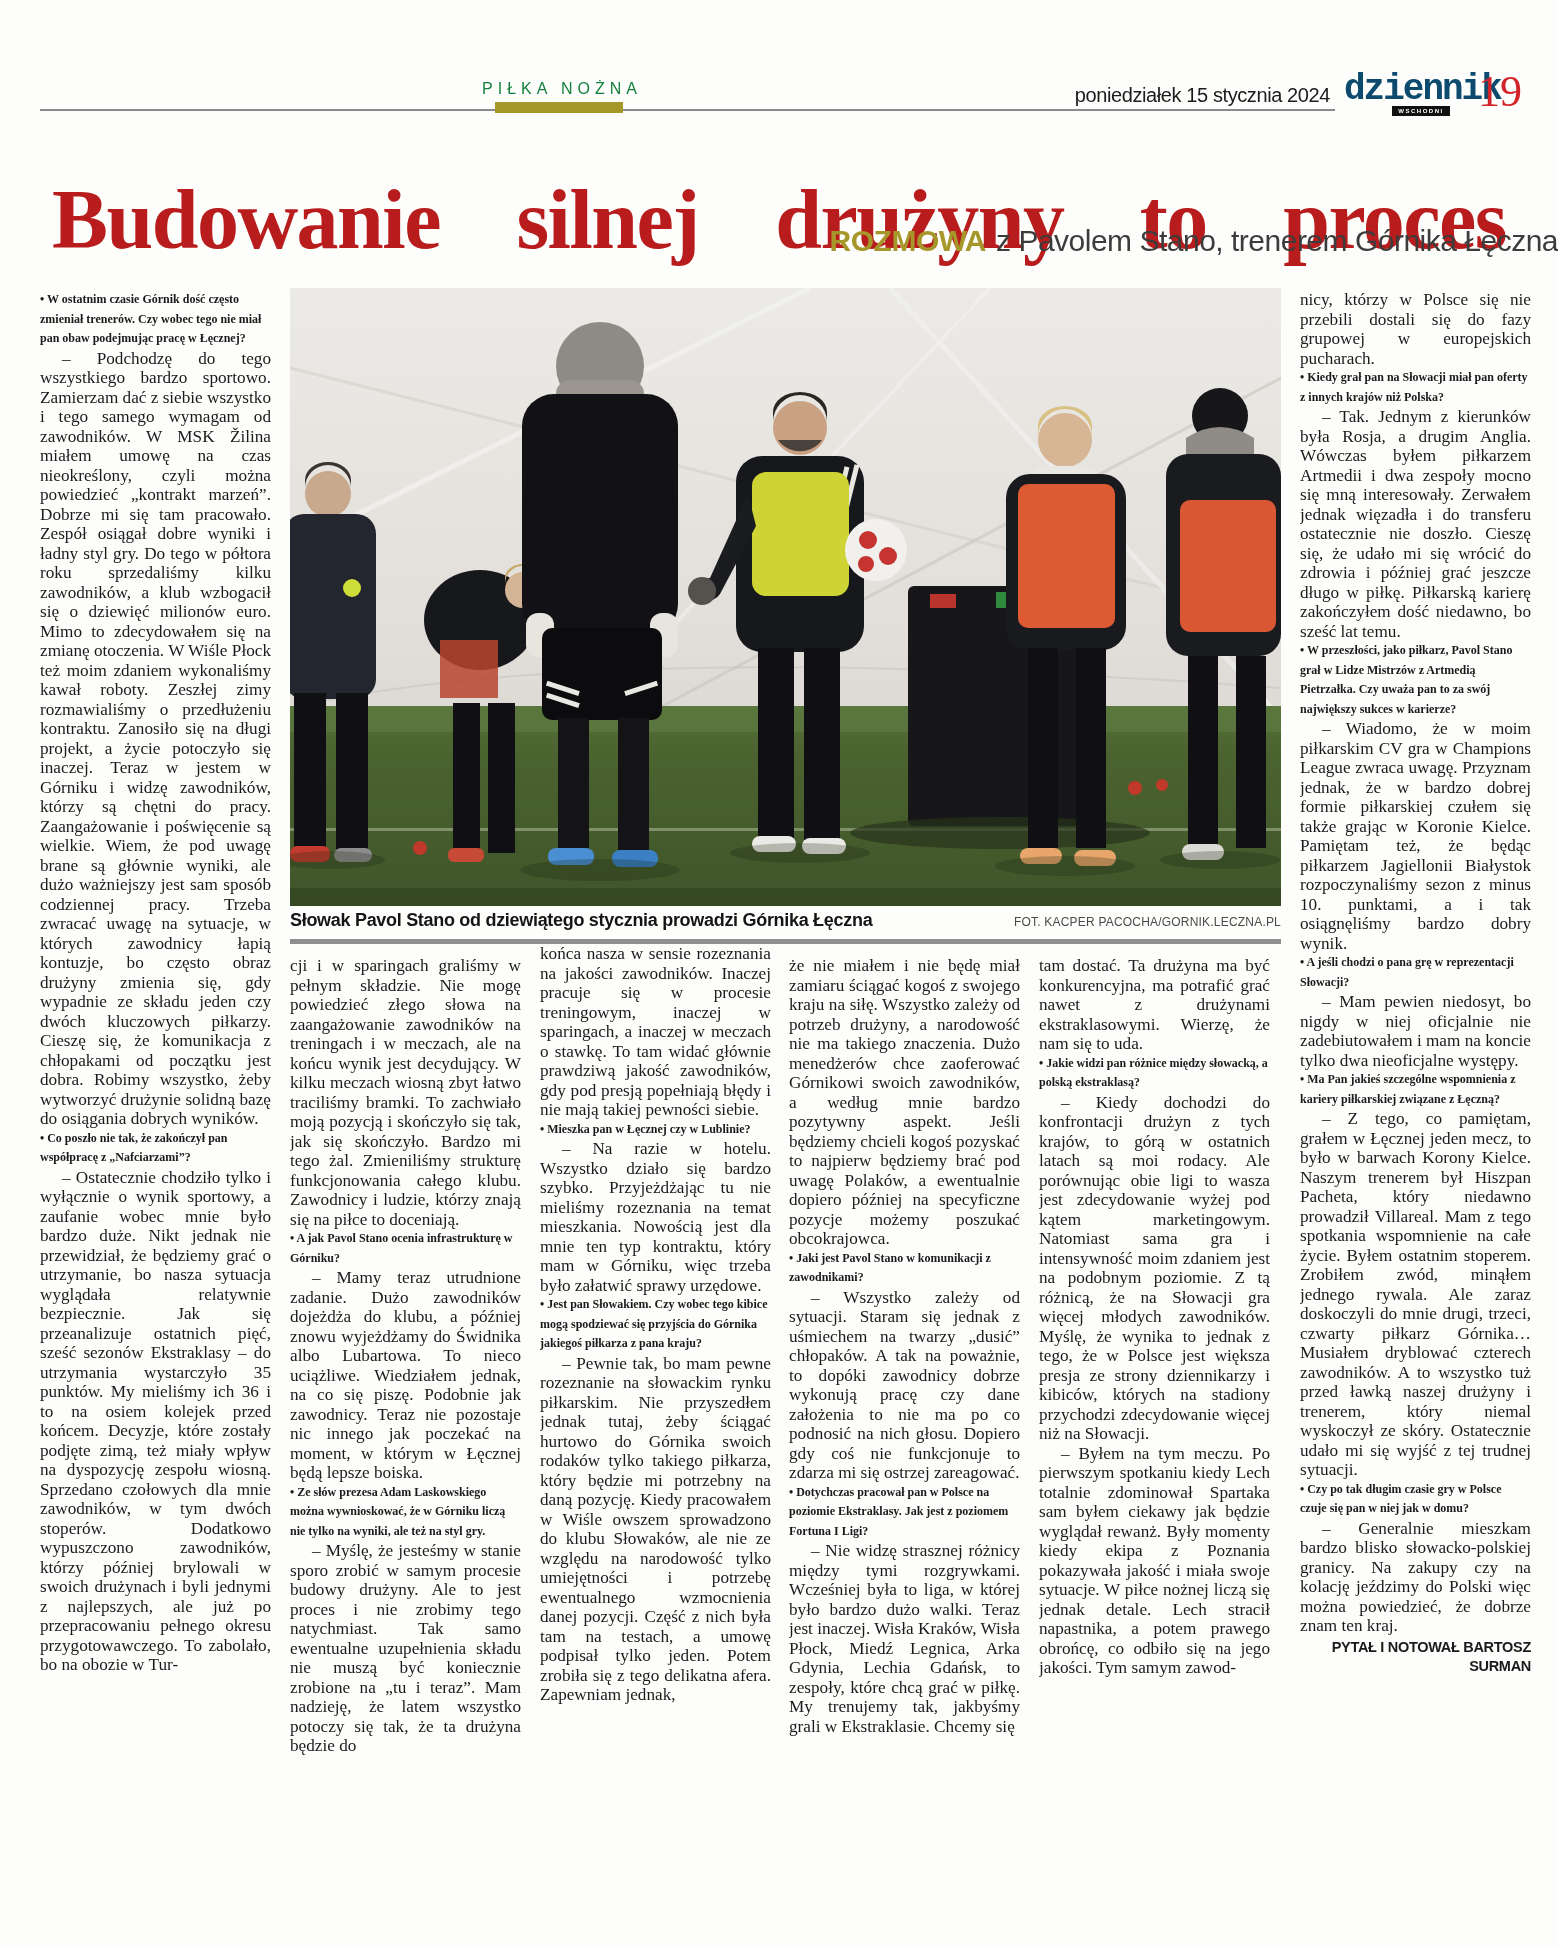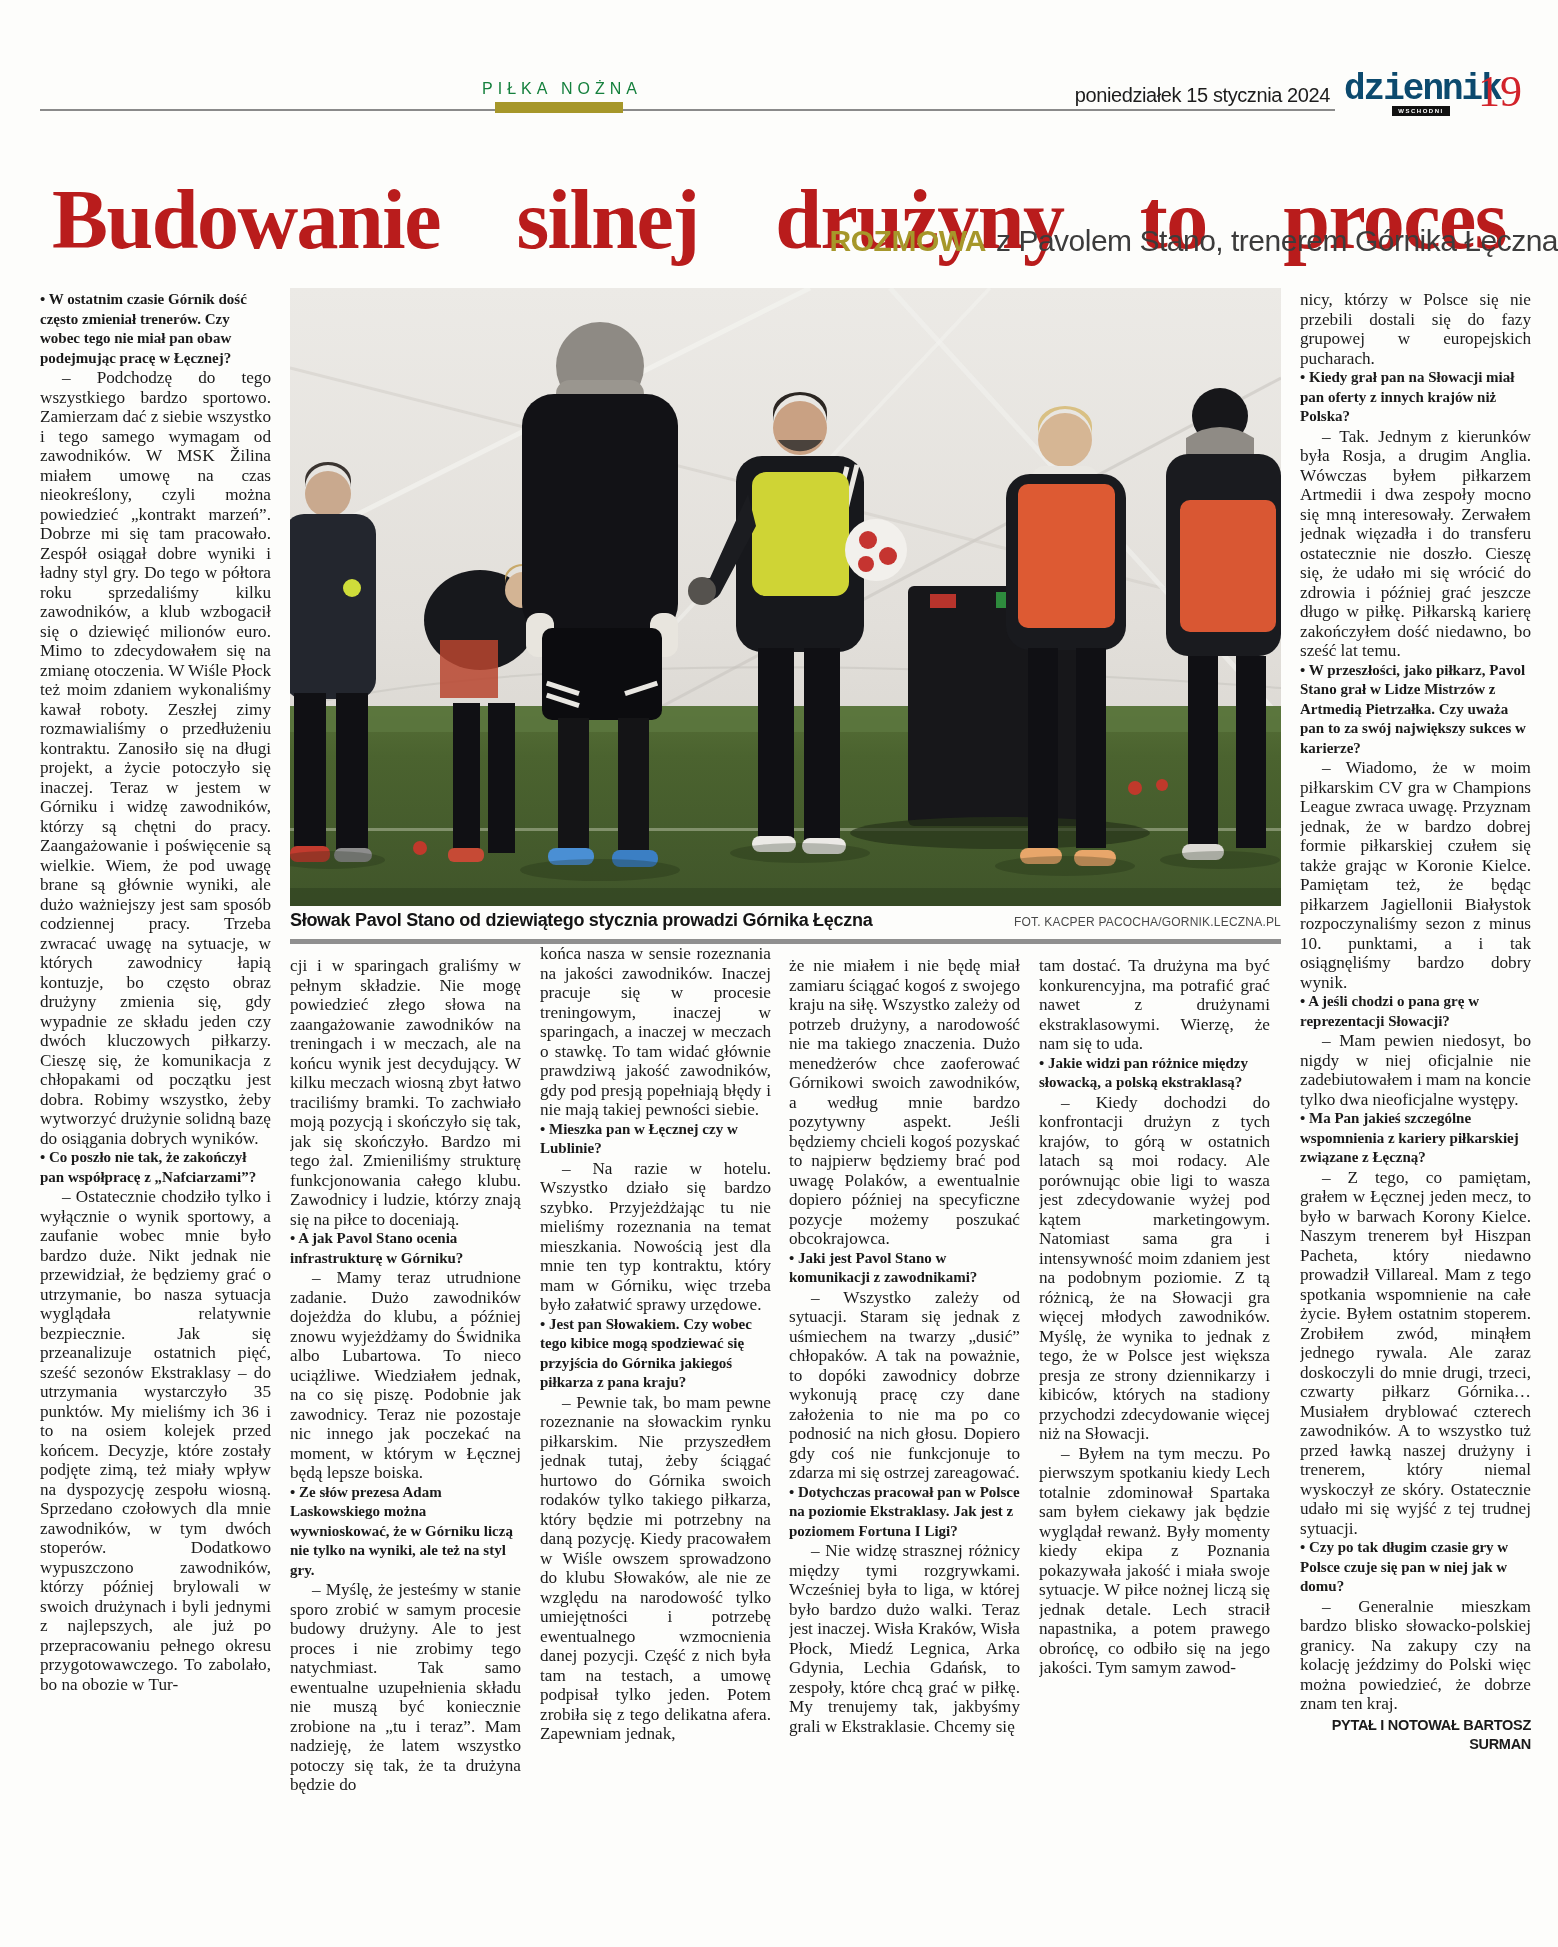--- a/index.html
+++ b/index.html
@@ -34,21 +34,21 @@
         justify-content:space-between;align-items:baseline;}
   .caption{font-family:"Liberation Sans",sans-serif;font-weight:bold;font-size:18px;
         letter-spacing:-0.3px;color:#151515;}
   .credit{font-family:"Liberation Sans",sans-serif;font-size:12px;color:#4a4a4a;letter-spacing:0.2px;}
   .caption-rule{position:absolute;left:290px;top:939px;width:991px;height:5px;background:#8f8f8f;}
   
   .col{position:absolute;width:231px;overflow:hidden;}
   .col p{margin:0;font-size:17.2px;line-height:19.5px;}
   .col p.a{text-align:justify;text-indent:22px;}
   .col p.c{text-align:justify;text-indent:0;}
-  .col p.q{font-weight:700;text-align:left;font-size:15px;line-height:19.5px;}
+  .col p.q{font-weight:700;text-align:left;font-size:12px;line-height:19.5px;}
   .col p.by{font-family:"Liberation Sans",sans-serif;font-weight:bold;font-size:14.5px;
         line-height:19px;letter-spacing:-0.3px;text-align:right;margin-top:2px;}
   #col-1{left:40px;  top:290px;height:1590px;}
   #col-2{left:290px; top:956px;height:925px;}
   #col-3{left:540px; top:944px;height:925px;}
   #col-4{left:789px; top:956px;height:925px;}
   #col-5{left:1039px;top:956px;height:925px;}
   #col-6{left:1288px;top:290px;height:1615px;margin-left:12px;}
 </style>
 </head>

